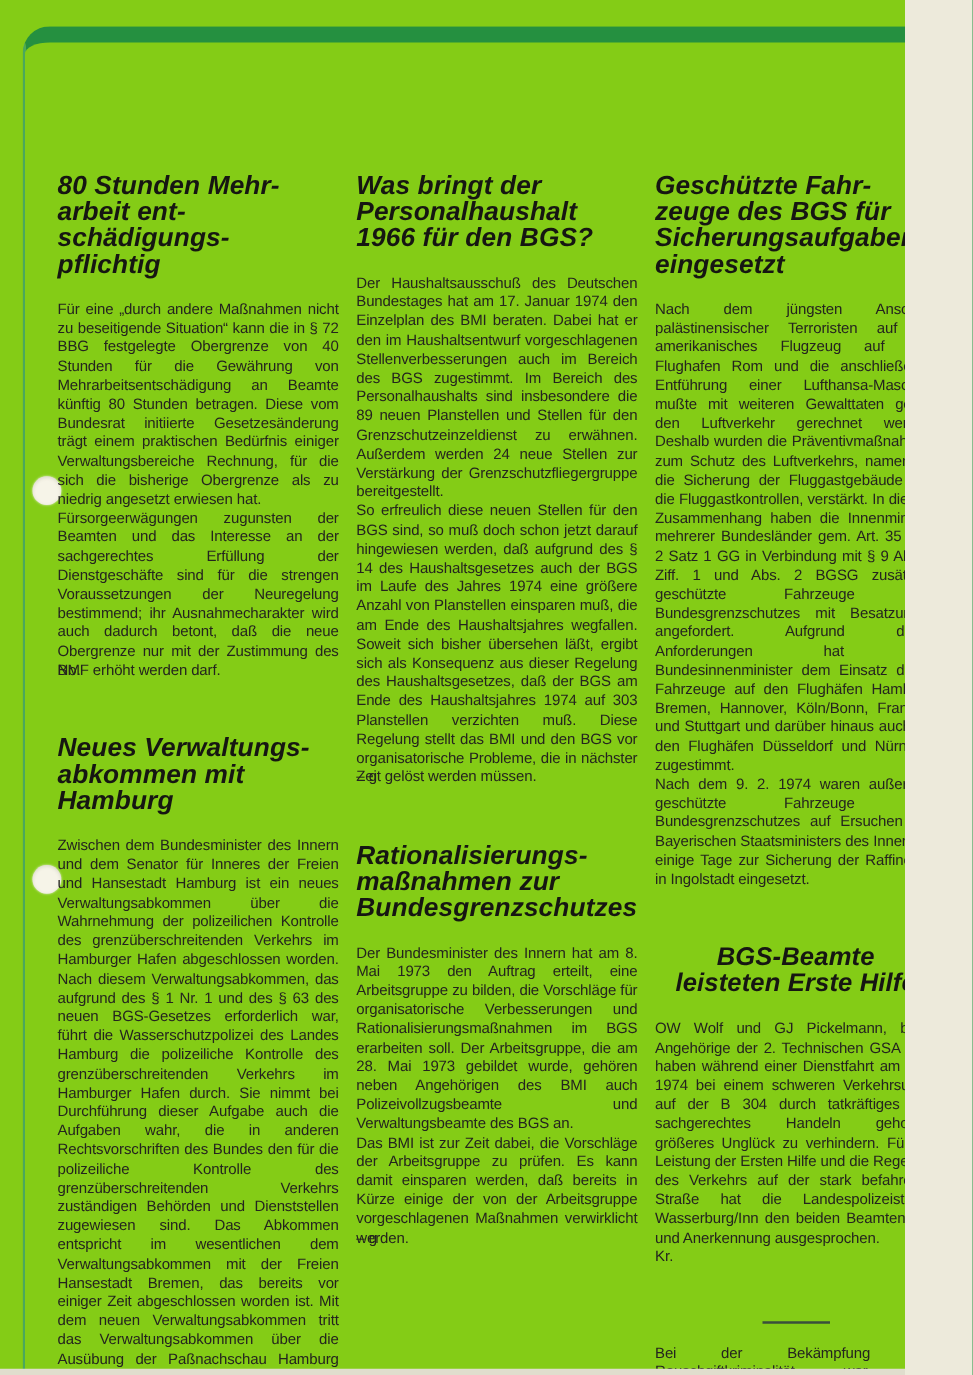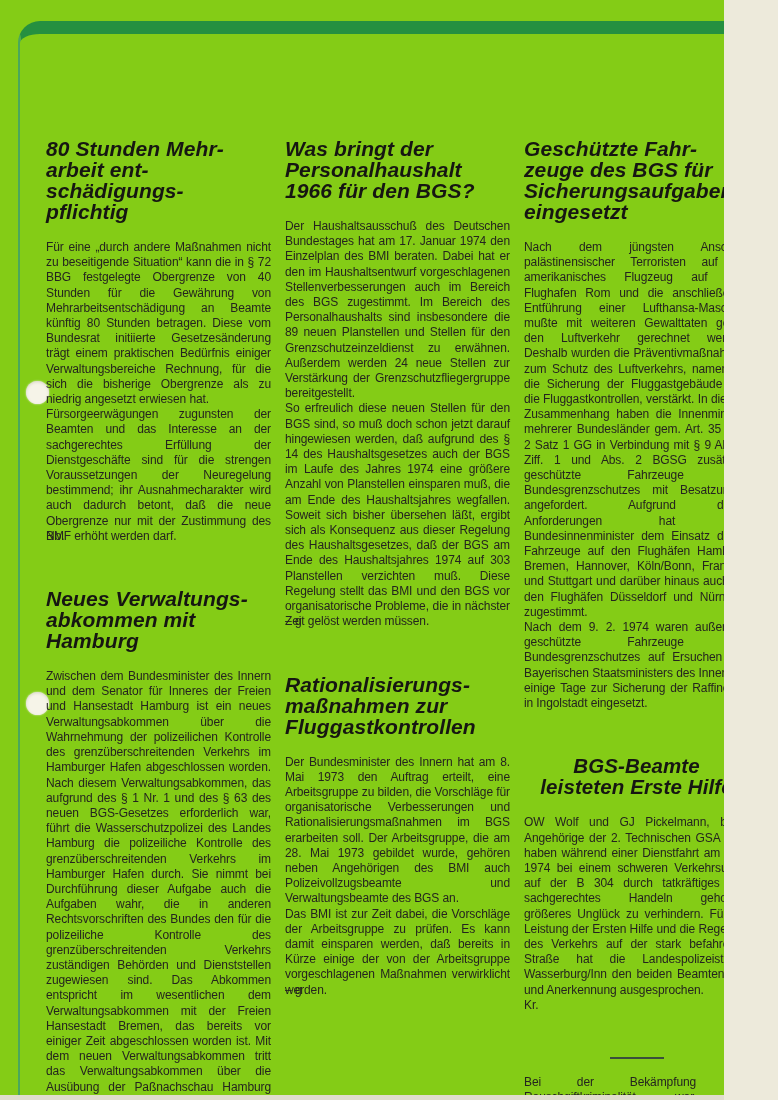--- a/index.html
+++ b/index.html
@@ -108,21 +108,21 @@
 Personalhaushalt
 1966 für den BGS?</h2>
         <p class="body">Der Haushaltsausschuß des Deutschen Bundestages hat am 17. Januar 1974 den Einzelplan des BMI beraten. Dabei hat er den im Haushaltsentwurf vorgeschlagenen Stellenverbesserungen auch im Bereich des BGS zugestimmt. Im Bereich des Personalhaushalts sind insbesondere die 89 neuen Planstellen und Stellen für den Grenzschutzeinzeldienst zu erwähnen. Außerdem werden 24 neue Stellen zur Verstärkung der Grenzschutzfliegergruppe bereitgestellt.</p>
         <p class="body">So erfreulich diese neuen Stellen für den BGS sind, so muß doch schon jetzt darauf hingewiesen werden, daß aufgrund des § 14 des Haushaltsgesetzes auch der BGS im Laufe des Jahres 1974 eine größere Anzahl von Planstellen einsparen muß, die am Ende des Haushaltsjahres wegfallen. Soweit sich bisher übersehen läßt, ergibt sich als Konsequenz aus dieser Regelung des Haushaltsgesetzes, daß der BGS am Ende des Haushaltsjahres 1974 auf 303 Planstellen verzichten muß. Diese Regelung stellt das BMI und den BGS vor organisatorische Probleme, die in nächster Zeit gelöst werden müssen.</p>
         <div class="sig inline">– g</div>
       </article>
 
       <article class="article">
         <h2 class="headline">Rationalisierungs-
 maßnahmen zur
-Fluggastkontrollen</h2>
+Bundesgrenzschutzes</h2>
         <p class="body">Der Bundesminister des Innern hat am 8. Mai 1973 den Auftrag erteilt, eine Arbeitsgruppe zu bilden, die Vorschläge für organisatorische Verbesserungen und Rationalisierungsmaßnahmen im BGS erarbeiten soll. Der Arbeitsgruppe, die am 28. Mai 1973 gebildet wurde, gehören neben Angehörigen des BMI auch Polizeivollzugsbeamte und Verwaltungsbeamte des BGS an.</p>
         <p class="body">Das BMI ist zur Zeit dabei, die Vorschläge der Arbeitsgruppe zu prüfen. Es kann damit einsparen werden, daß bereits in Kürze einige der von der Arbeitsgruppe vorgeschlagenen Maßnahmen verwirklicht werden.</p>
         <div class="sig inline">– g</div>
       </article>
     </section>
 
     <section class="col">
       <article class="article">
         <h2 class="headline">Geschützte Fahr-
 zeuge des BGS für

